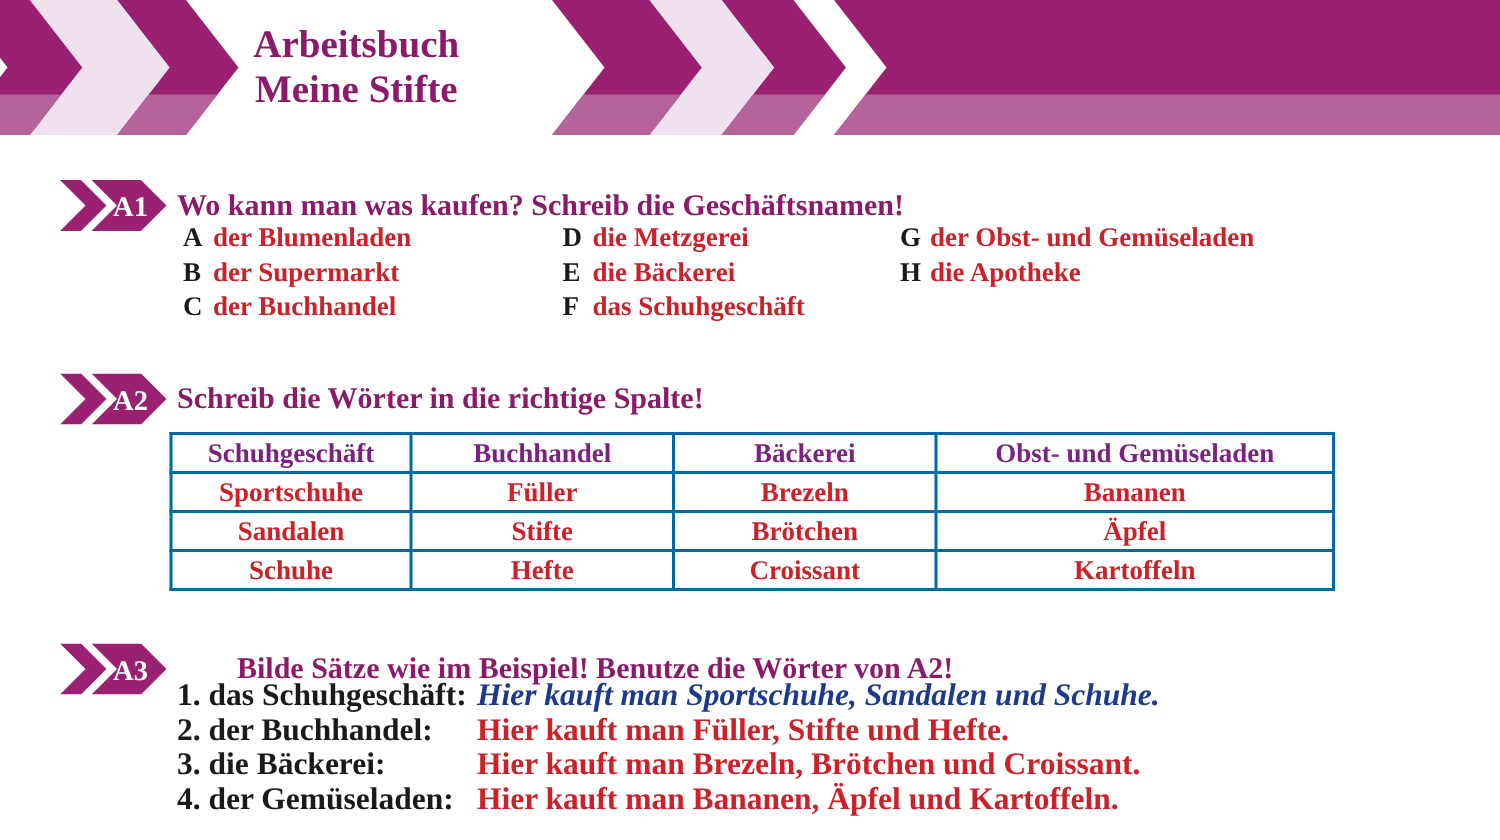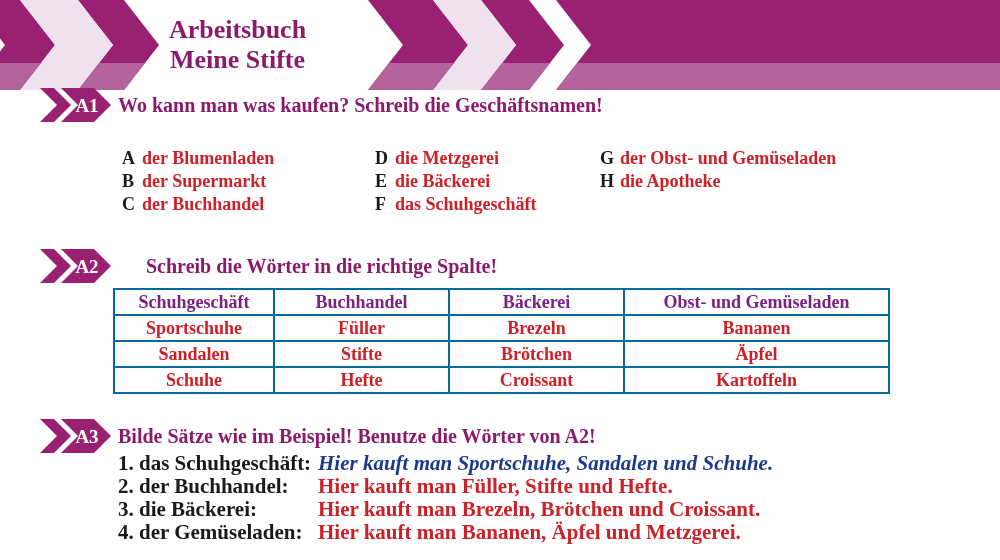--- a/index.html
+++ b/index.html
@@ -13,23 +13,23 @@
   .header svg{display:block;}
   .header-title{
     position:absolute;left:130px;top:15px;width:215px;text-align:center;
     color:#8B1A6B;font-weight:bold;font-size:26px;line-height:30px;
   }
   
   .section-head{position:absolute;left:40px;display:flex;align-items:center;}
   .badge-svg{width:72px;height:34px;flex:0 0 72px;}
   .badge-text{font:bold 19px "Liberation Serif","DejaVu Serif",serif;fill:#ffffff;}
   .heading{color:#8B1A6B;font-weight:bold;font-size:20px;margin-left:6px;white-space:nowrap;}
-  #head-a1{top:88px;}
-  #head-a2{top:249px;gap:28px;}
-  #head-a3{top:419px;}
+  #head-a1{top:120px;}
+  #head-a2{top:249px;}
+  #head-a3{top:429px;gap:40px;}
   
   .a1-items{position:absolute;left:122px;top:147px;display:flex;font-size:18px;font-weight:bold;line-height:23px;}
   .a1-col1{width:253px;}
   .a1-col2{width:225px;}
   .a1-item{display:flex;}
   .a1-letter{color:#1A1A1A;width:20px;flex:0 0 20px;}
   .a1-answer{color:#CC2128;white-space:nowrap;}
   
   .a2-table{position:absolute;left:113px;top:288px;border-collapse:collapse;table-layout:fixed;}
   .a2-table td{
@@ -194,15 +194,15 @@
   <div class="a3-line">
     <span class="a3-label">2. der Buchhandel:</span>
     <span class="a3-answer answer">Hier kauft man Füller, Stifte und Hefte.</span>
   </div>
   <div class="a3-line">
     <span class="a3-label">3. die Bäckerei:</span>
     <span class="a3-answer answer">Hier kauft man Brezeln, Brötchen und Croissant.</span>
   </div>
   <div class="a3-line">
     <span class="a3-label">4. der Gemüseladen:</span>
-    <span class="a3-answer answer">Hier kauft man Bananen, Äpfel und Metzgerei.</span>
+    <span class="a3-answer answer">Hier kauft man Bananen, Äpfel und Kartoffeln.</span>
   </div>
 </div>
 
 </body></html>

